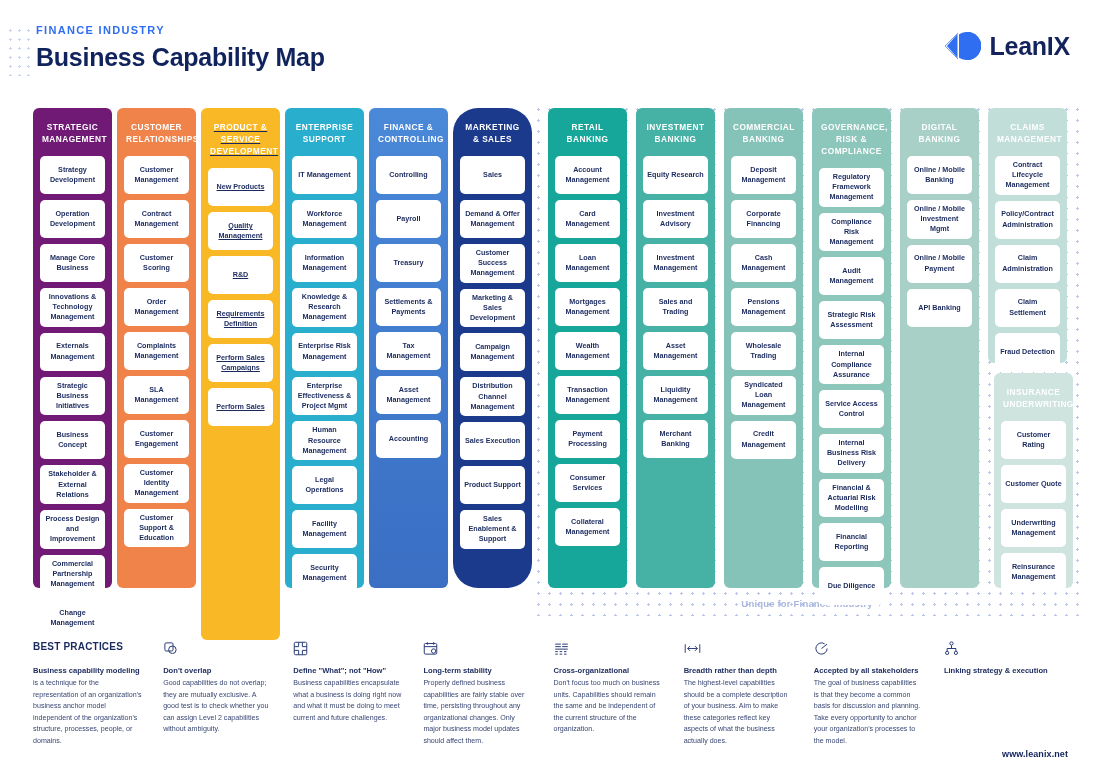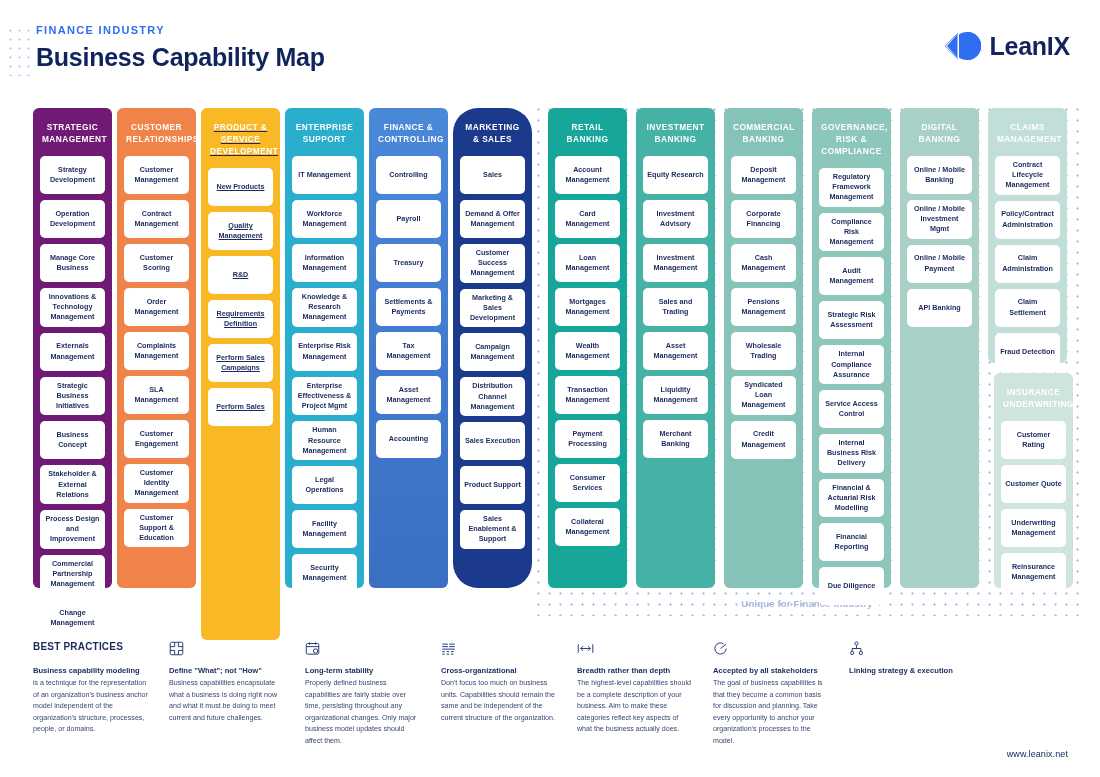--- a/index.html
+++ b/index.html
@@ -73,21 +73,21 @@
   
   #bp { position: absolute; left: 33px; top: 641px; width: 1034px; display: flex; gap: 7px; }
   .bp-item { width: 129px; padding-right: 14px; }
   .bp-icon { height: 17px; margin-bottom: 8px; color: #2b3c78; }
   .bp-title { font-size: 7.6px; font-weight: bold; color: #1b2a5e; margin-bottom: 2px; line-height: 1.35; }
   .bp-body { font-size: 7.1px; line-height: 1.62; color: #384673; }
   .bp-head { font-size: 10px; font-weight: bold; color: #1b2a5e; letter-spacing: .02em; margin-bottom: 8px; height: 17px; }
 
   #footer {
     position: absolute; right: 32px; bottom: 18px;
-    font-size: 9px; font-weight: normal; color: #11235c; letter-spacing: .01em;
+    font-size: 9px; font-weight: bold; color: #11235c; letter-spacing: .01em;
   }
 </style>
 </head>
 <body>
 
 <div id="page">
 
   <div id="corner-dots"></div>
 
   <div id="header">
@@ -252,20 +252,28 @@
     </div>
 
   <div id="bp">
       <div class="bp-item">
         <div class="bp-head">BEST PRACTICES</div>
         <div class="bp-title">Business capability modeling</div>
         <div class="bp-body">is a technique for the representation of an organization's business anchor model independent of the organization's structure, processes, people, or domains.</div>
       </div>
       <div class="bp-item">
         <div class="bp-icon"><svg width="15" height="15" viewBox="0 0 24 24" fill="none" stroke="#2b3c78" stroke-width="1.6">
+            <rect x="3" y="3" width="13" height="13" rx="2"></rect>
+            <circle cx="15" cy="14" r="6"></circle>
+          </svg></div>
+        <div class="bp-title">Don't overlap</div>
+        <div class="bp-body">Good capabilities do not overlap; they are mutually exclusive. A good test is to check whether you can assign Level 2 capabilities without ambiguity.</div>
+      </div>
+      <div class="bp-item">
+        <div class="bp-icon"><svg width="15" height="15" viewBox="0 0 24 24" fill="none" stroke="#2b3c78" stroke-width="1.6">
             <rect x="2" y="2" width="20" height="20" rx="2"></rect>
             <path d="M2 9h7M15 9h7M9 2v7M9 15v7M15 2v7M15 15v7M2 15h7M15 15h7"></path>
           </svg></div>
         <div class="bp-title">Define "What"; not "How"</div>
         <div class="bp-body">Business capabilities encapsulate what a business is doing right now and what it must be doing to meet current and future challenges.</div>
       </div>
       <div class="bp-item">
         <div class="bp-icon"><svg width="15" height="15" viewBox="0 0 24 24" fill="none" stroke="#2b3c78" stroke-width="1.6">
             <rect x="2" y="4" width="20" height="17" rx="2"></rect>
             <path d="M2 9h20M7 2v4M17 2v4"></path>

